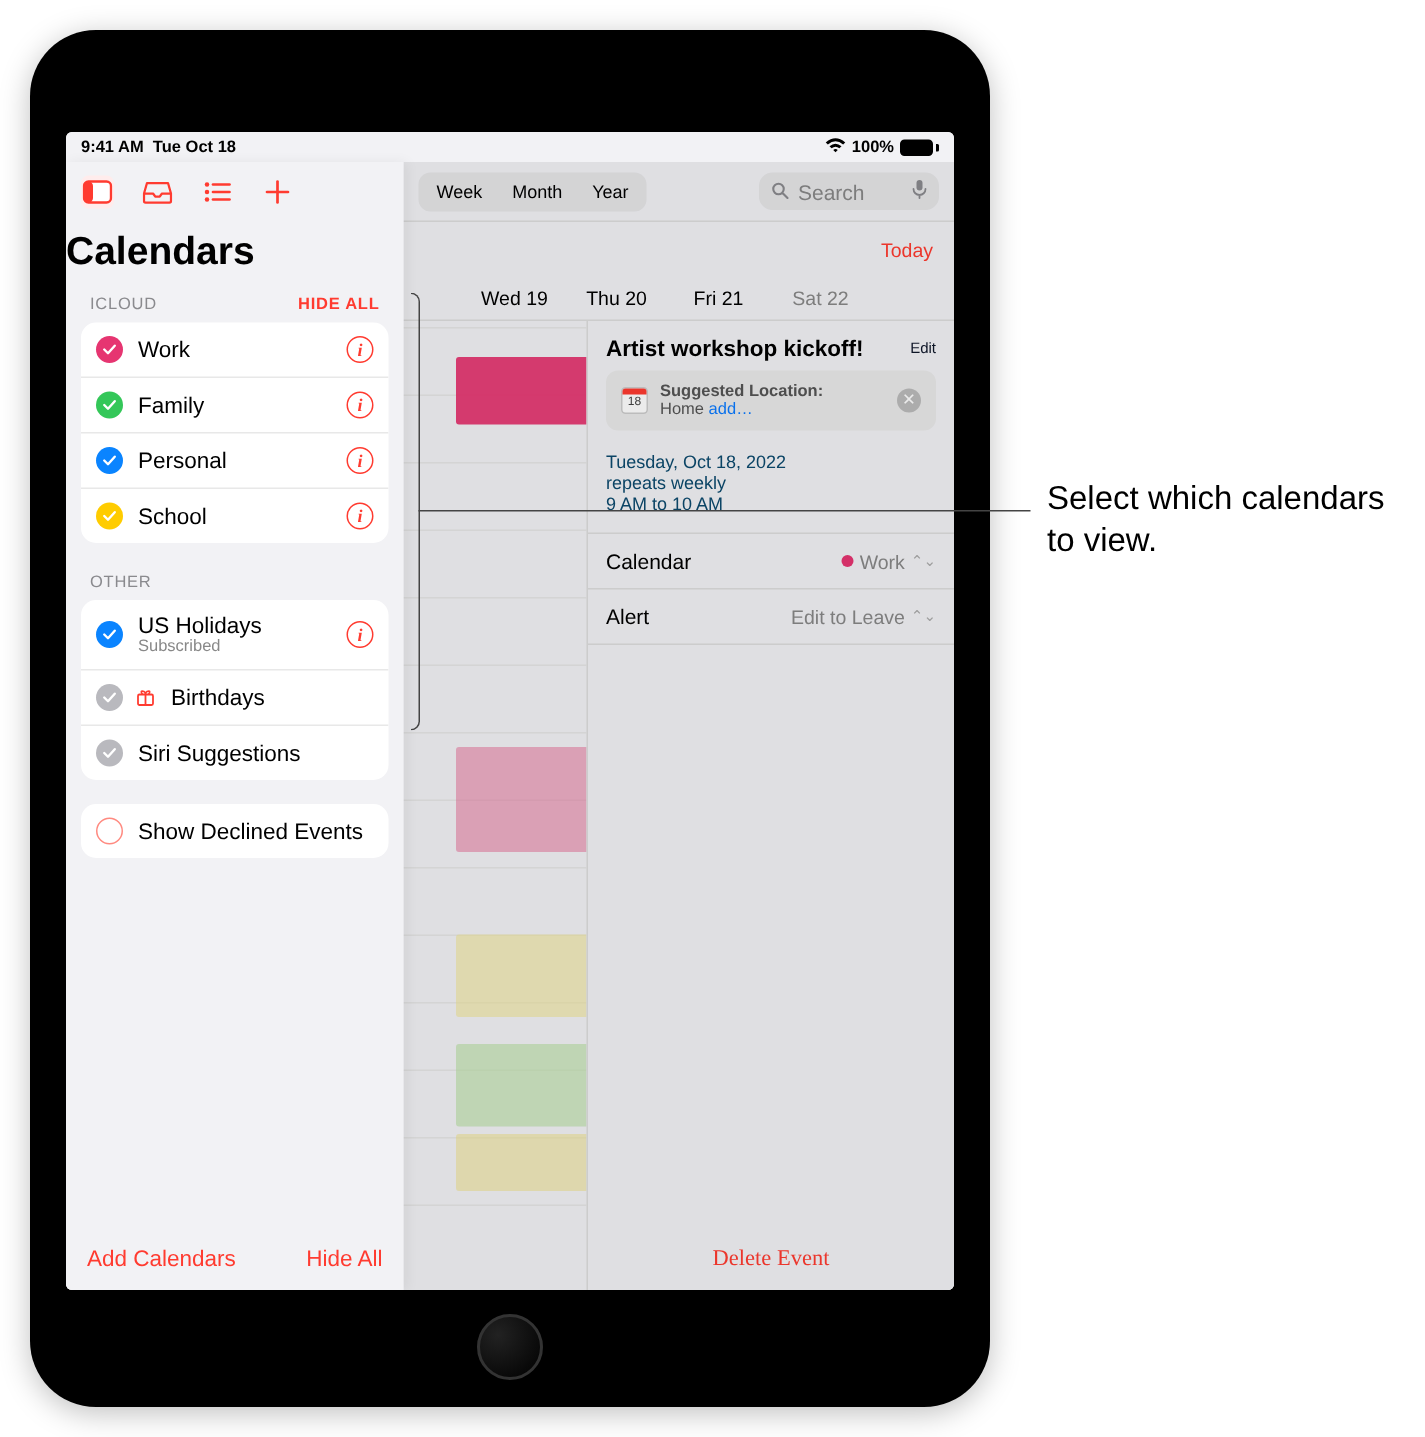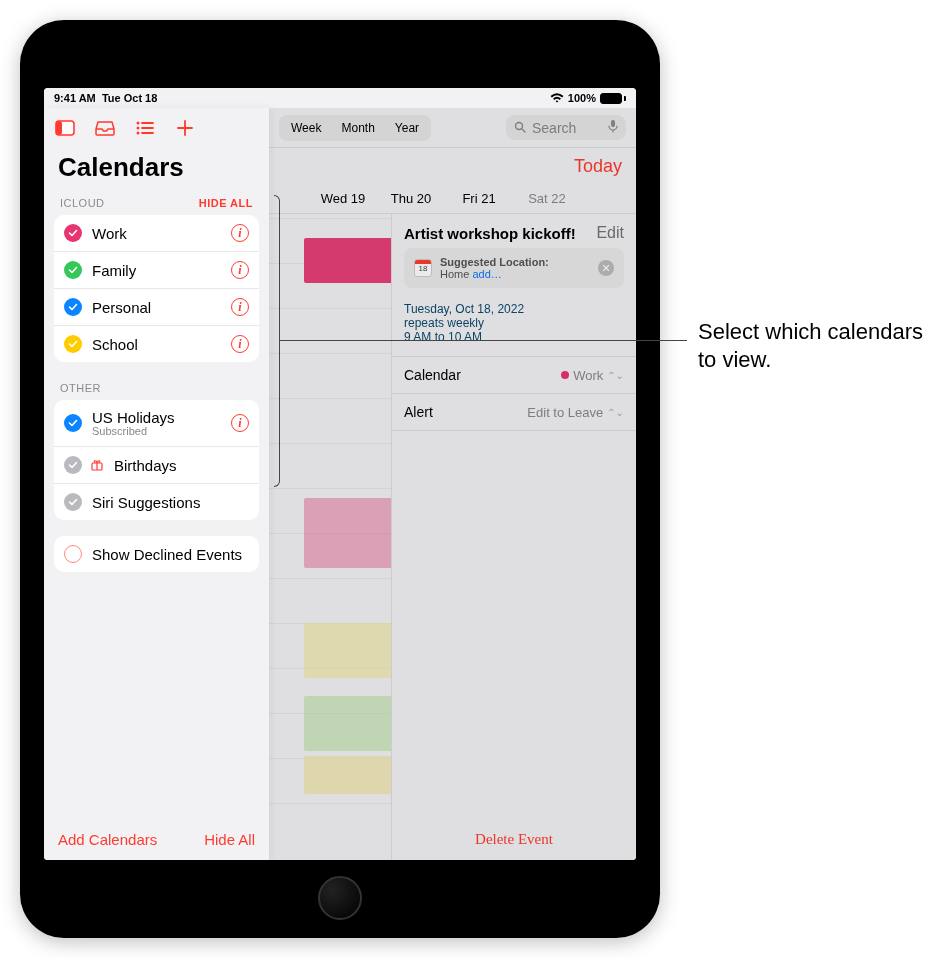--- a/index.html
+++ b/index.html
@@ -70,21 +70,21 @@
     display: flex; align-items: center; gap: 6px; background: #e6e6e8;
     border-radius: 9px; padding: 4px 8px; width: 120px; color: #888;
     font-size: 14px;
   }
   .search-field .mic { margin-left: auto; }
   
   .today-row {
     height: 36px; display: flex; align-items: center; justify-content: flex-end;
     padding-right: 14px;
   }
-  .today-btn { color: #ff3b30; font-size: 18px; }
+  .today-btn { color: #ff3b30; font-size: 13px; }
   
   .weekday-row {
     height: 30px; display: flex; align-items: center;
     border-bottom: 1px solid #ddd; padding-left: 40px;
     font-size: 13px; color: #000;
   }
   .weekday-row .wd { width: 68px; text-align: center; }
   .weekday-row .wd.sat { color: #888; }
   
   
@@ -105,21 +105,21 @@
   
   .event-panel {
     position: absolute; right: 0; top: 106px; bottom: 0; width: 245px;
     background: #f2f2f5; border-left: 1px solid #ddd;
     font-size: 13px;
   }
   .ep-header {
     display: flex; align-items: center; justify-content: space-between;
     padding: 10px 12px 6px; font-weight: 700; font-size: 15px;
   }
-  .ep-edit { color: #737373; font-weight: 400; font-size: 16px; }
+  .ep-edit { color: #0f172a; font-weight: 400; font-size: 10px; }
   .ep-sugg {
     background: #eaeaea; border-radius: 8px; margin: 0 12px 8px;
     padding: 8px 10px; display: flex; align-items: center; gap: 8px;
     position: relative;
   }
   .ep-sugg .cal-page {
     width: 18px; height: 18px; background: #fff; border: 1px solid #ccc;
     border-radius: 3px; font-size: 8px; text-align: center; line-height: 10px;
     color: #444;
   }
@@ -149,21 +149,21 @@
     position: absolute; left: 0; top: 20px; bottom: 0; width: 225px;
     background: #f2f2f5; z-index: 40;
     display: flex; flex-direction: column;
     box-shadow: 2px 0 8px rgba(0,0,0,0.06);
   }
   .sb-toolbar {
     height: 40px; display: flex; align-items: center; gap: 18px; padding: 0 10px;
   }
   .tb-icon { width: 22px; height: 22px; display: flex; align-items: center; justify-content: center; color: #ff3b30; }
   .tb-icon.active { background: #ffecec; border-radius: 5px; }
-  .sb-title { font-size: 26px; font-weight: 800; padding: 4px 14px 10px; }
+  .sb-title { font-size: 26px; font-weight: 800; padding: 4px 0 10px; }
   
   .sb-section-hdr {
     display: flex; align-items: center; justify-content: space-between;
     font-size: 11px; color: #8a8a8e; padding: 4px 16px 6px;
     text-transform: uppercase; letter-spacing: 0.5px;
   }
   .sb-hide-all { color: #ff3b30; font-size: 11px; font-weight: 600; }
   
   .sb-list {
     background: #fff; border-radius: 10px; margin: 0 10px 16px;

